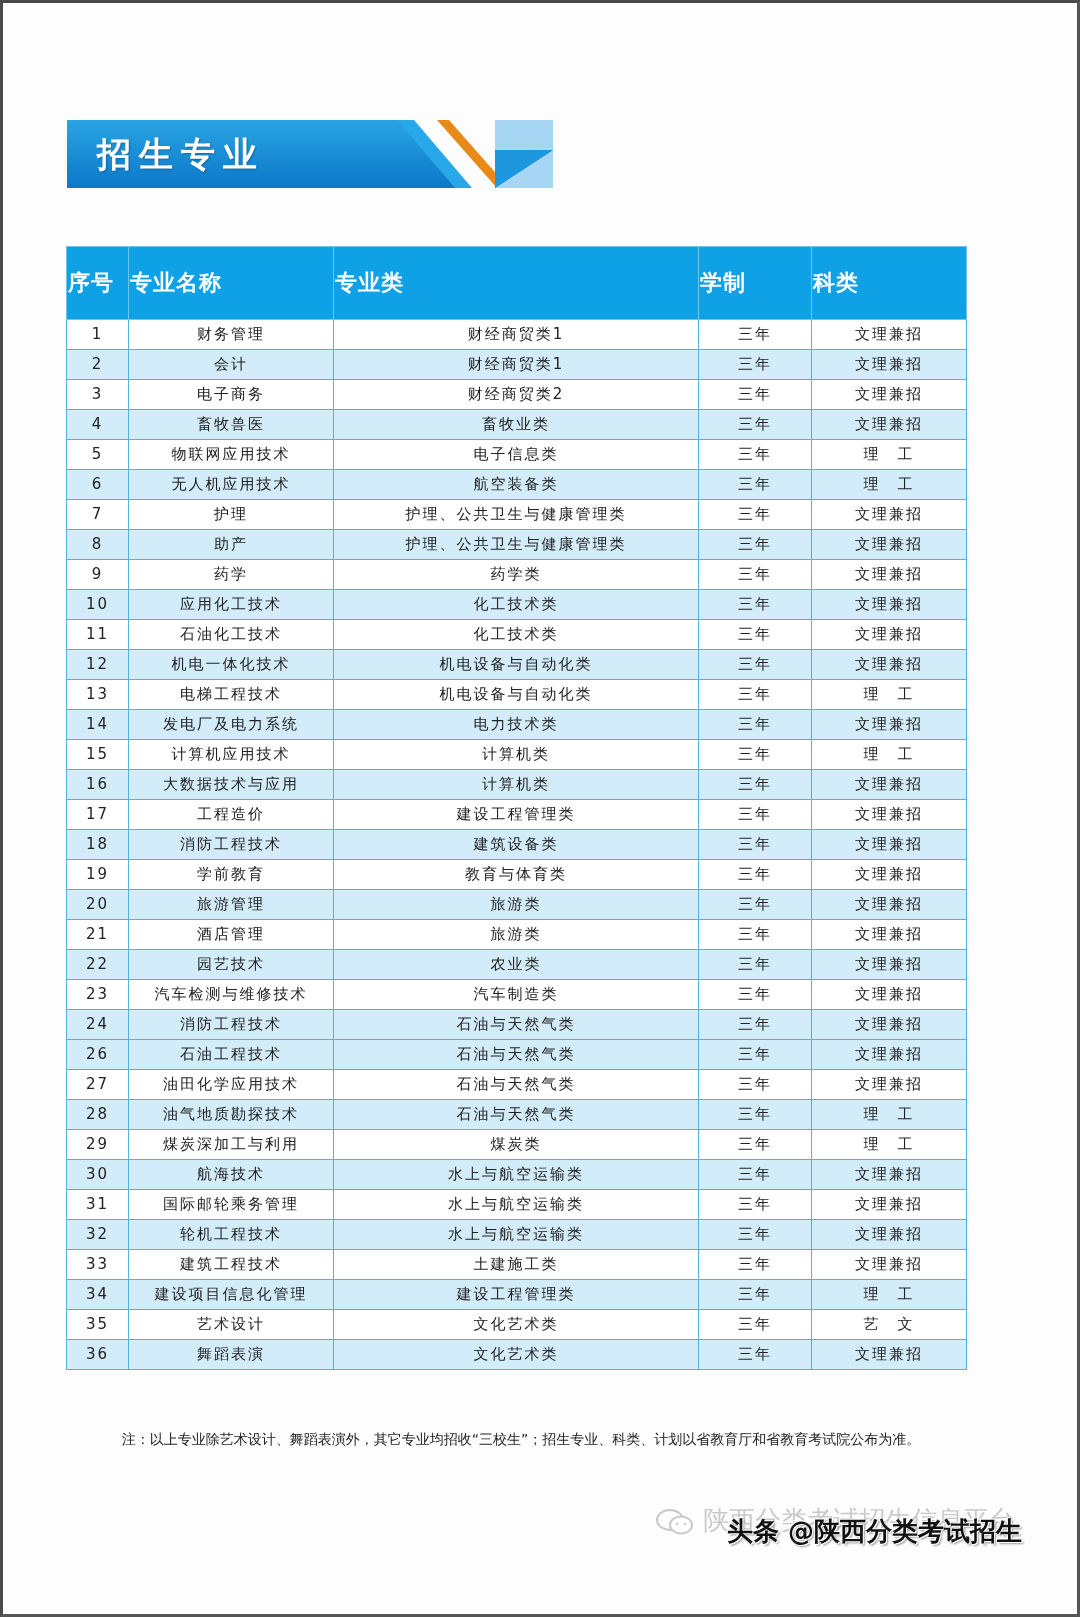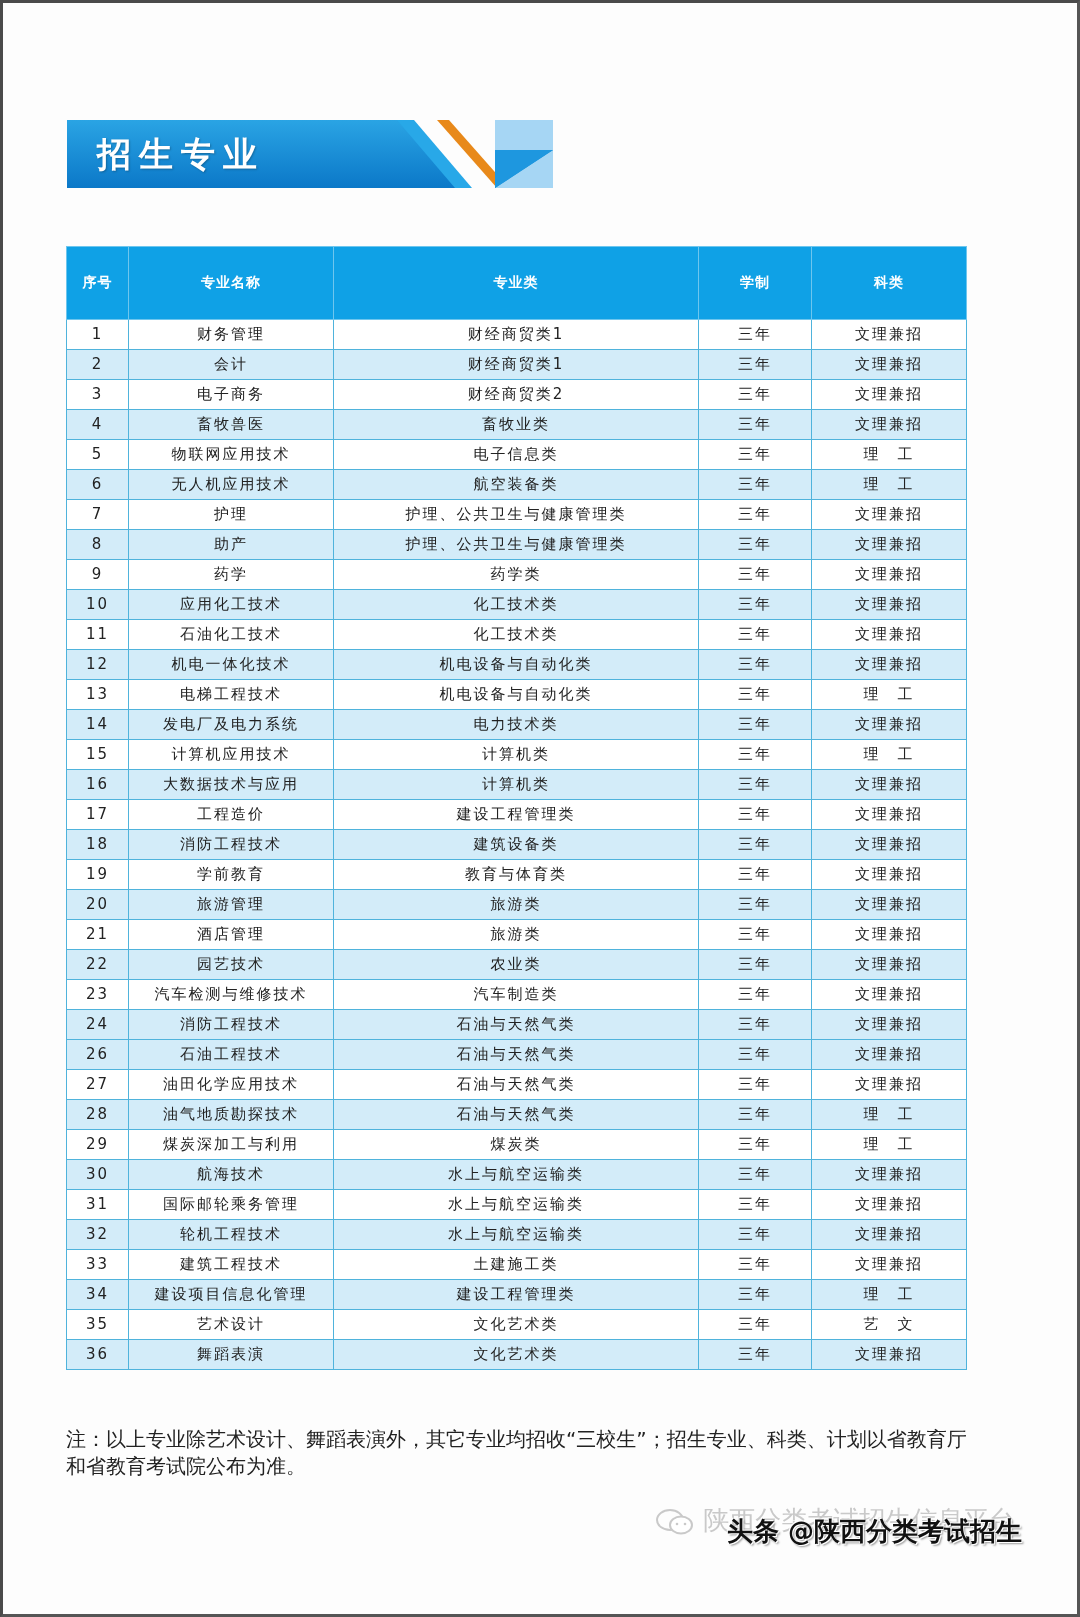--- a/index.html
+++ b/index.html
@@ -45,32 +45,33 @@
   }
   .note-fold {
     position:absolute; left:428px; top:30px; width:58px; height:38px; background:#1e97df;
     clip-path:polygon(100% 0, 0 100%, 0 0);
   }
   table.majors {
     position:absolute; left:66px; top:246px; width:900px; border-collapse:collapse;
     table-layout:fixed; font-size:15px; color:#222;
   }
   table.majors th {
-    background:#0fa1e6; color:#fff; font-weight:bold; font-size:14px; height:70px;
-    border:1.5px solid #6ec6ee; text-align:center; letter-spacing:1px;
+    background:#0fa1e6; color:#fff; font-weight:bold; font-size:22px; height:70px;
+    border:1.5px solid #6ec6ee; text-align:left; letter-spacing:1px;
   }
   table.majors td {
     height:29px; border:1.5px solid #4fb3dc; text-align:center; letter-spacing:2px;
     padding:0; line-height:29px;
   }
   table.majors tr.alt td { background:#d3ecf9; }
   table.majors tr.norm td { background:#ffffff; }
   .footnote {
-    position:absolute; left:66px; top:1426px; width:910px; font-size:20px; color:#222;
+    position:absolute; left:66px; top:1426px; width:910px; font-size:14px; color:#222;
     line-height:27px;
+    text-align:center;
   }
   .watermark-grey {
     position:absolute; left:655px; top:1503px; font-size:26px; color:#c9c9c9;
   }
   .wechat-icon { display:inline-block; width:40px; height:30px; vertical-align:middle; }
   .watermark-black {
     position:absolute; left:727px; top:1514px; font-size:26px; color:#111; font-weight:bold;
     text-shadow:1px 1px 0 #fff, -1px -1px 0 #fff, 2px 2px 2px #999;
   }
 </style>

